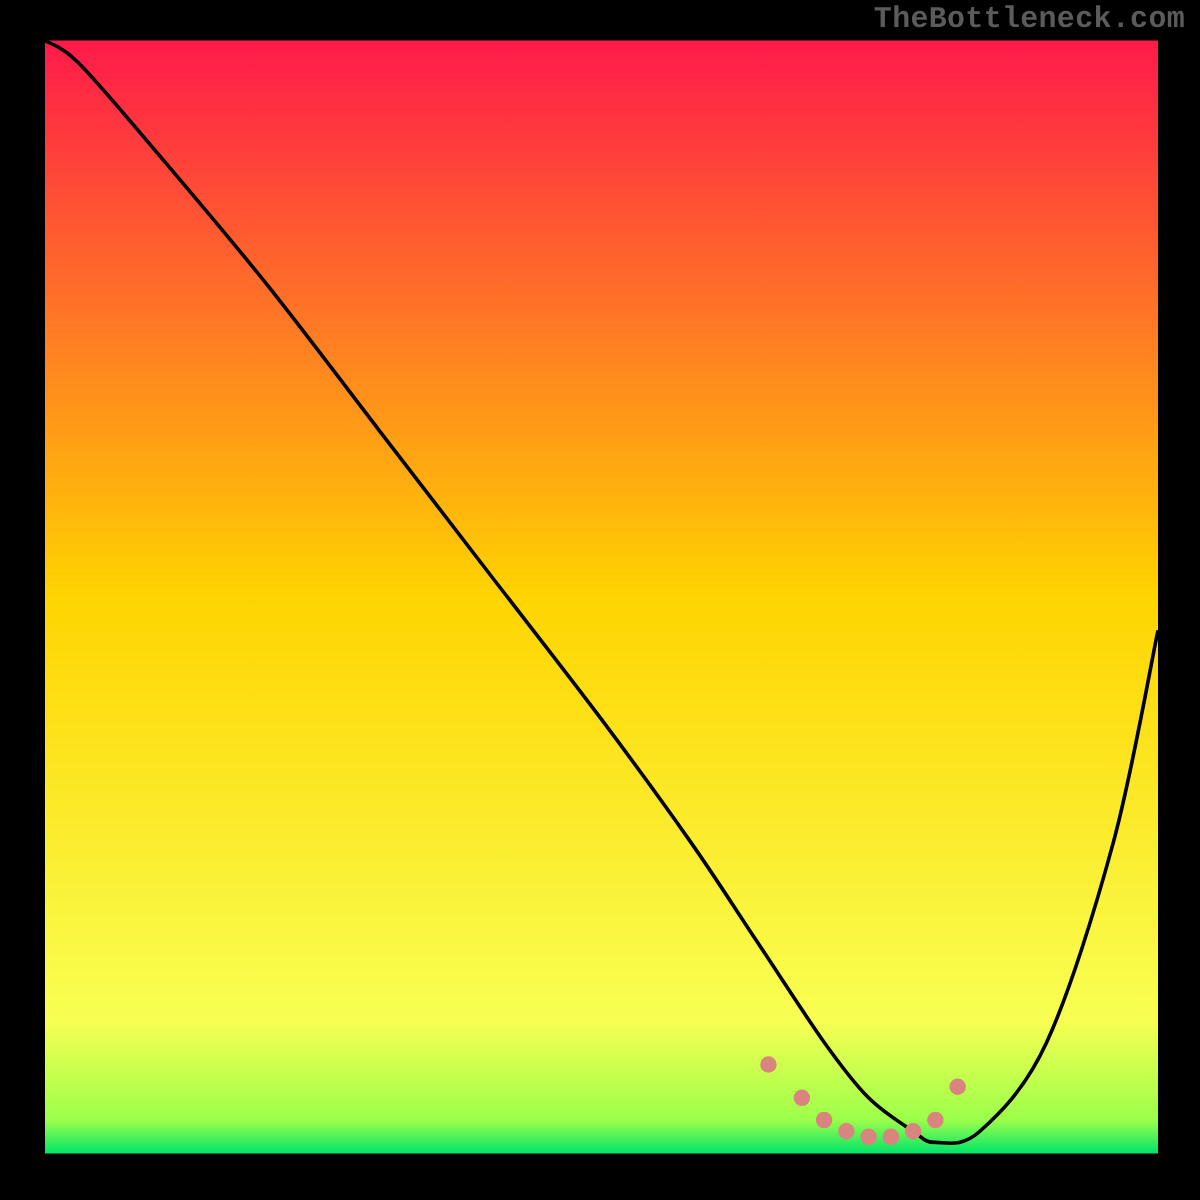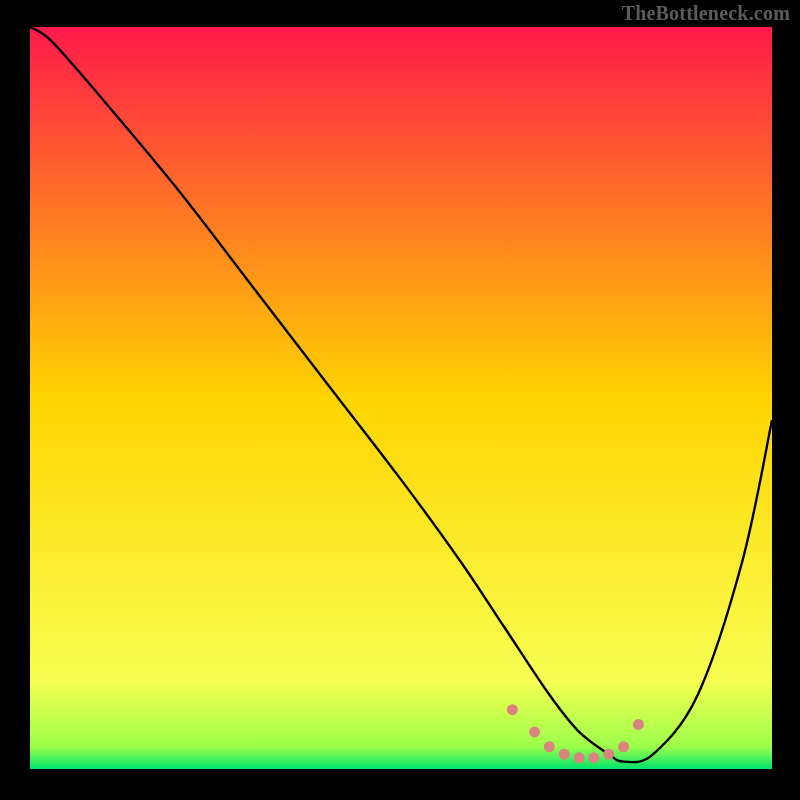--- a/index.html
+++ b/index.html
@@ -14,21 +14,21 @@
     position: absolute;
     top: 0;
     left: 0;
     width: 800px;
     height: 800px;
   }
   .watermark {
     position: absolute;
     top: 2px;
     right: 10px;
-    font-family: Liberation Serif, serif;
+    font-family: Liberation Mono, monospace;
     font-size: 20px;
     font-weight: bold;
     color: #5b5b5b;
     letter-spacing: 0.2px;
   }
 </style>
 </head>
 <body>
 
 <svg class="canvas" viewBox="0 0 800 800">

